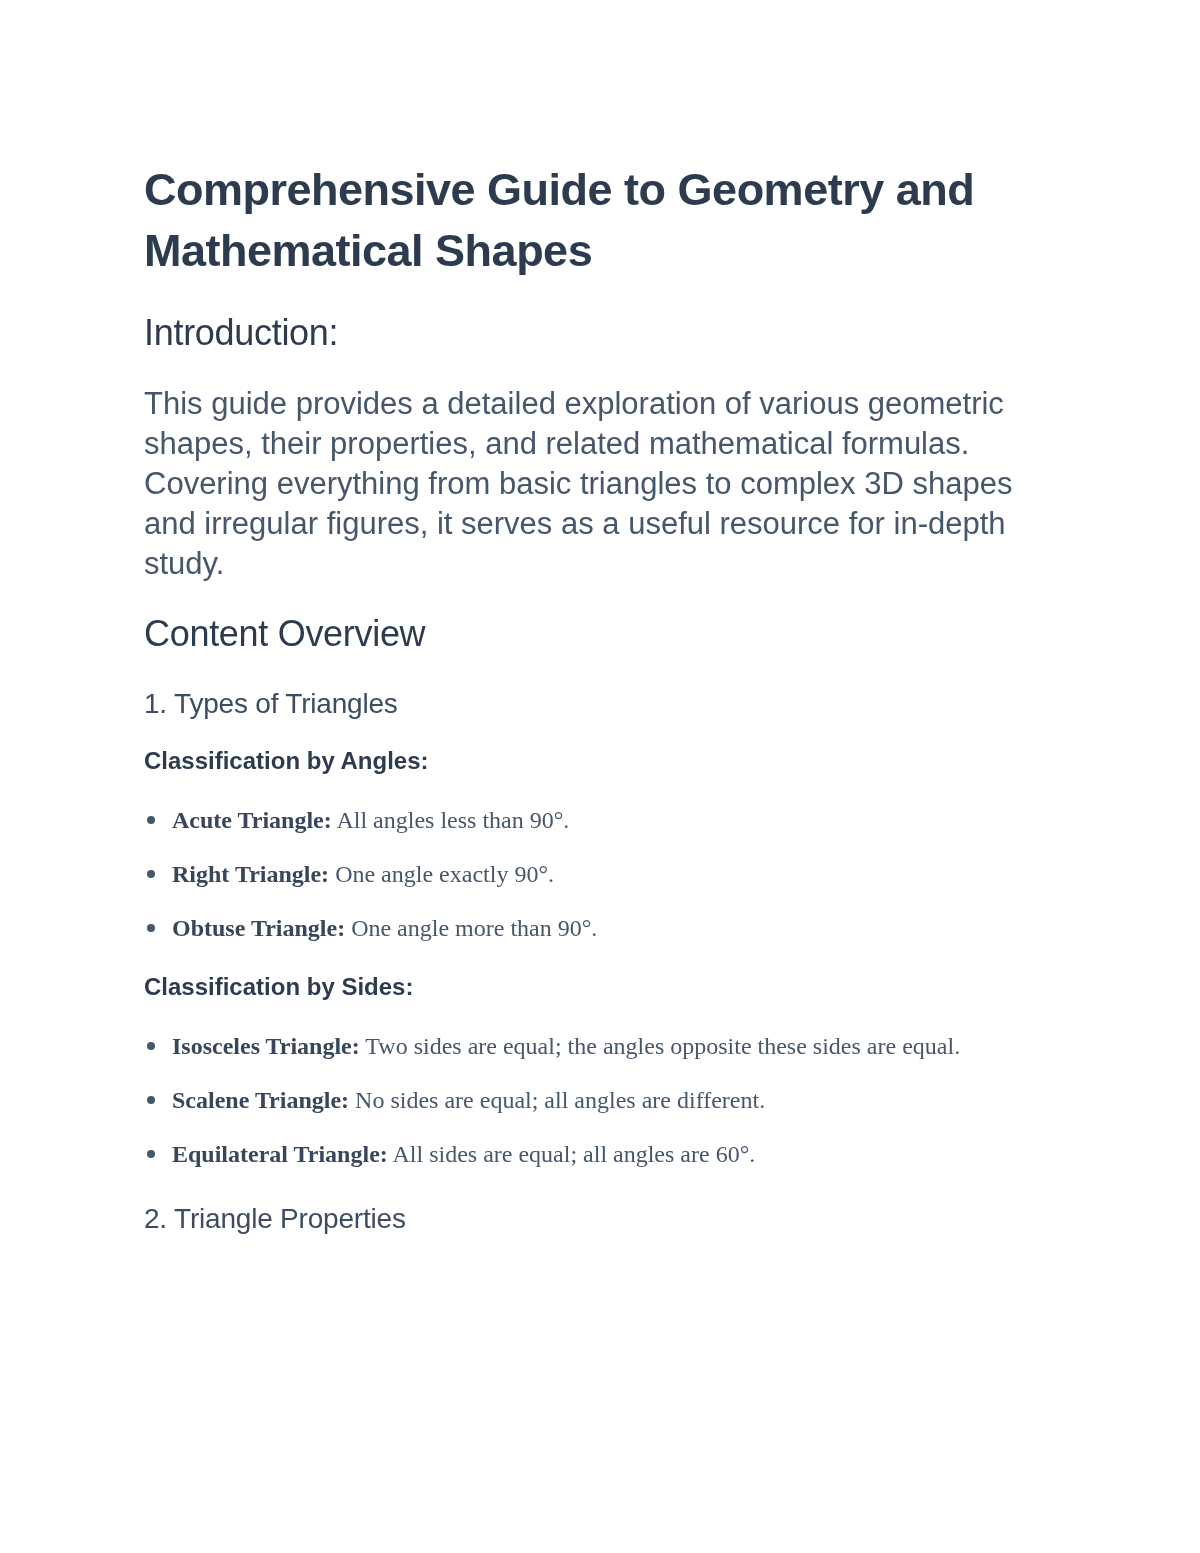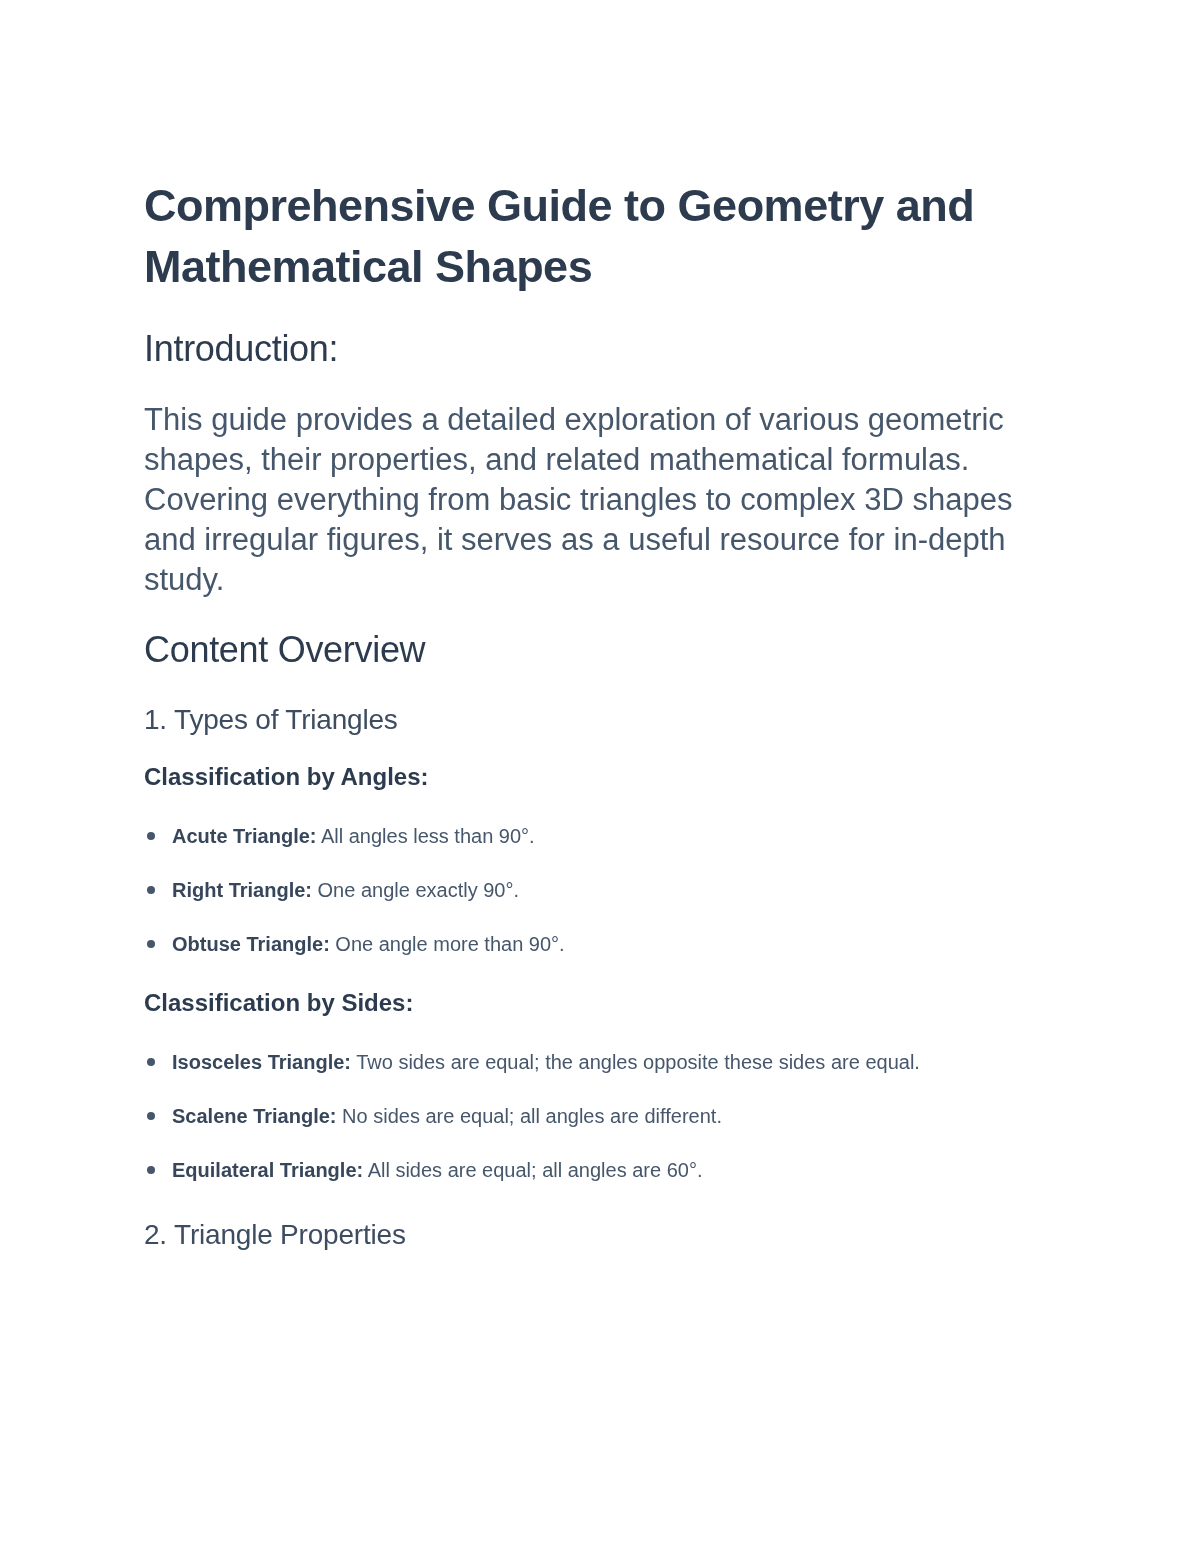--- a/index.html
+++ b/index.html
@@ -11,21 +11,20 @@
     width: 1200px;
     height: 1553px;
     font-family: "Liberation Sans", "DejaVu Sans", sans-serif;
     color: var(--body, #46576c);
     -webkit-font-smoothing: antialiased;
   }
   .page {
     width: 930px;
     margin-left: 144px;
     padding-top: 159px;
-    margin-top: 16px;
   }
   h1.doc-title {
     font-size: 45px;
     line-height: 61px;
     font-weight: 700;
     letter-spacing: -0.5px;
     color: var(--heading, #2d3b4f);
     margin: 0 0 28px 0;
   }
   h2.section-heading {
@@ -60,23 +59,24 @@
   }
   ul.bullet-list {
     list-style: none;
     margin: 0 0 22px 0;
     padding: 0;
     max-width: 930px;
   }
   ul.bullet-list li {
     position: relative;
     padding-left: 28px;
-    font-size: 20px;
+    font-size: 24px;
     line-height: 40px;
     color: var(--body, #46576c);
+    font-family: Liberation Serif, serif;
   }
   ul.bullet-list li + li {
     margin-top: 14px;
   }
   .dot {
     position: absolute;
     left: 3px;
     top: 16px;
     width: 8px;
     height: 8px;

